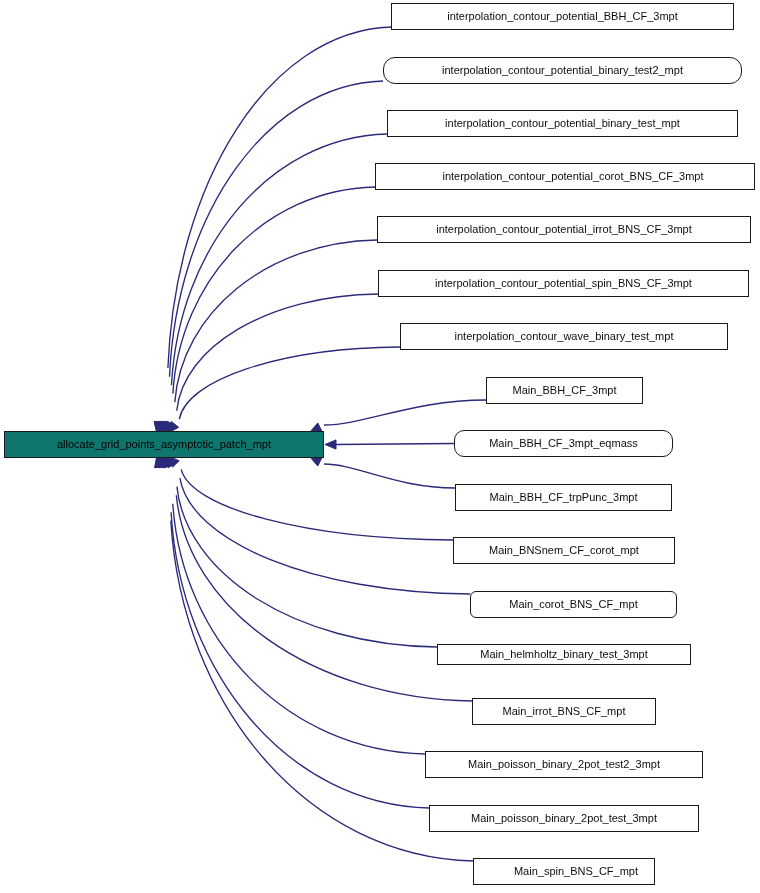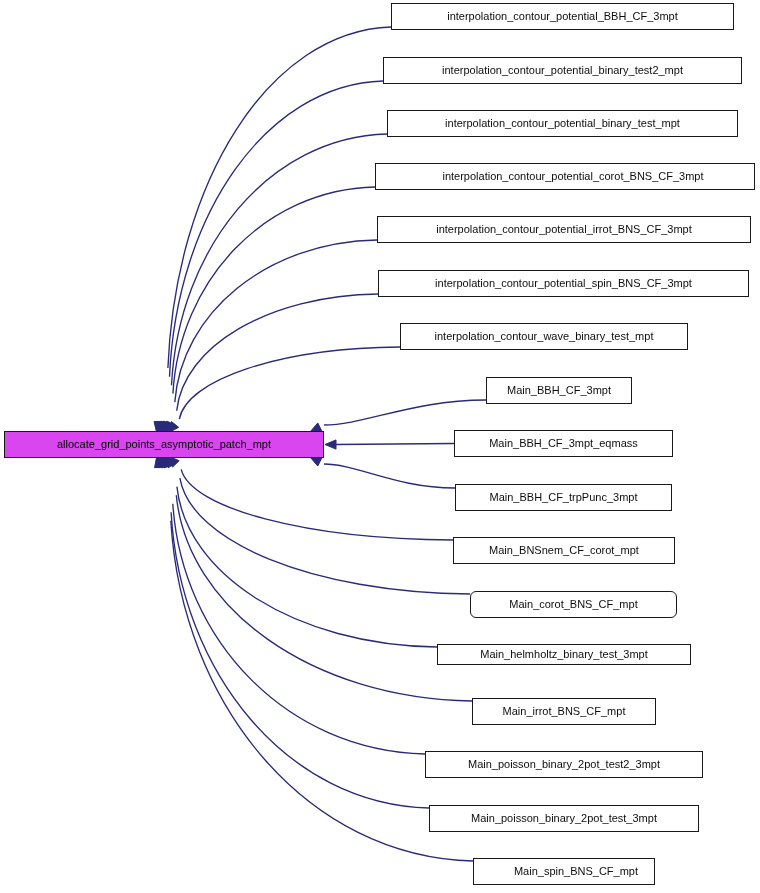--- a/index.html
+++ b/index.html
@@ -45,21 +45,21 @@
   .node .node-label {
     font-family: Liberation Sans, sans-serif;
     font-size: 11px;
     line-height: 13px;
     color: #0d0d0d;
     letter-spacing: 0px;
     padding: 0 8px;
     user-select: none;
   }
   .node.current {
-    background: #d946ef;
+    background: #0f766e;
     border: 1px solid #1a1a1a;
   }
   .node.current .node-label {
     color: #000000;
   }
 </style>
 </head>
 <body>
 
 <div id="graph-root">
@@ -101,42 +101,42 @@
         <polygon points="156.75,456.00 163.58,465.77 154.59,467.73" fill="#2a2a7a" stroke="#2a2a7a" stroke-width="1"></polygon>
       </g>
   </svg>
   <div id="nodes-layer">
       <div class="node current" style="left: 4px; top: 431px; width: 320px; height: 27px;">
         <span class="node-label">allocate_grid_points_asymptotic_patch_mpt</span>
       </div>
       <div class="node" style="left: 391px; top: 3px; width: 343px; height: 27px;">
         <span class="node-label">interpolation_contour_potential_BBH_CF_3mpt</span>
       </div>
-      <div class="node" style="left: 383px; top: 57px; width: 359px; height: 27px;">
+      <div class="node" style="left: 383px; top: 57px; width: 359px; height: 27px; border-radius: 12px;">
         <span class="node-label">interpolation_contour_potential_binary_test2_mpt</span>
       </div>
       <div class="node" style="left: 387px; top: 110px; width: 351px; height: 27px;">
         <span class="node-label">interpolation_contour_potential_binary_test_mpt</span>
       </div>
       <div class="node" style="left: 375px; top: 163px; width: 380px; height: 27px; padding-left: 16px;">
         <span class="node-label">interpolation_contour_potential_corot_BNS_CF_3mpt</span>
       </div>
       <div class="node" style="left: 377px; top: 216px; width: 374px; height: 27px;">
         <span class="node-label">interpolation_contour_potential_irrot_BNS_CF_3mpt</span>
       </div>
       <div class="node" style="left: 378px; top: 270px; width: 371px; height: 27px;">
         <span class="node-label">interpolation_contour_potential_spin_BNS_CF_3mpt</span>
       </div>
-      <div class="node" style="left: 400px; top: 323px; width: 288px; height: 27px;">
+      <div class="node" style="left: 400px; top: 323px; width: 328px; height: 27px;">
         <span class="node-label">interpolation_contour_wave_binary_test_mpt</span>
       </div>
-      <div class="node" style="left: 486px; top: 377px; width: 146px; height: 27px;">
+      <div class="node" style="left: 486px; top: 377px; width: 157px; height: 27px;">
         <span class="node-label">Main_BBH_CF_3mpt</span>
       </div>
-      <div class="node" style="left: 454px; top: 430px; width: 219px; height: 27px;">
+      <div class="node" style="left: 454px; top: 430px; width: 219px; height: 27px; border-radius: 10px;">
         <span class="node-label">Main_BBH_CF_3mpt_eqmass</span>
       </div>
       <div class="node" style="left: 455px; top: 484px; width: 217px; height: 27px;">
         <span class="node-label">Main_BBH_CF_trpPunc_3mpt</span>
       </div>
       <div class="node" style="left: 453px; top: 537px; width: 222px; height: 27px;">
         <span class="node-label">Main_BNSnem_CF_corot_mpt</span>
       </div>
       <div class="node" style="left: 470px; top: 591px; width: 207px; height: 27px; border-radius: 6px;">
         <span class="node-label">Main_corot_BNS_CF_mpt</span>

